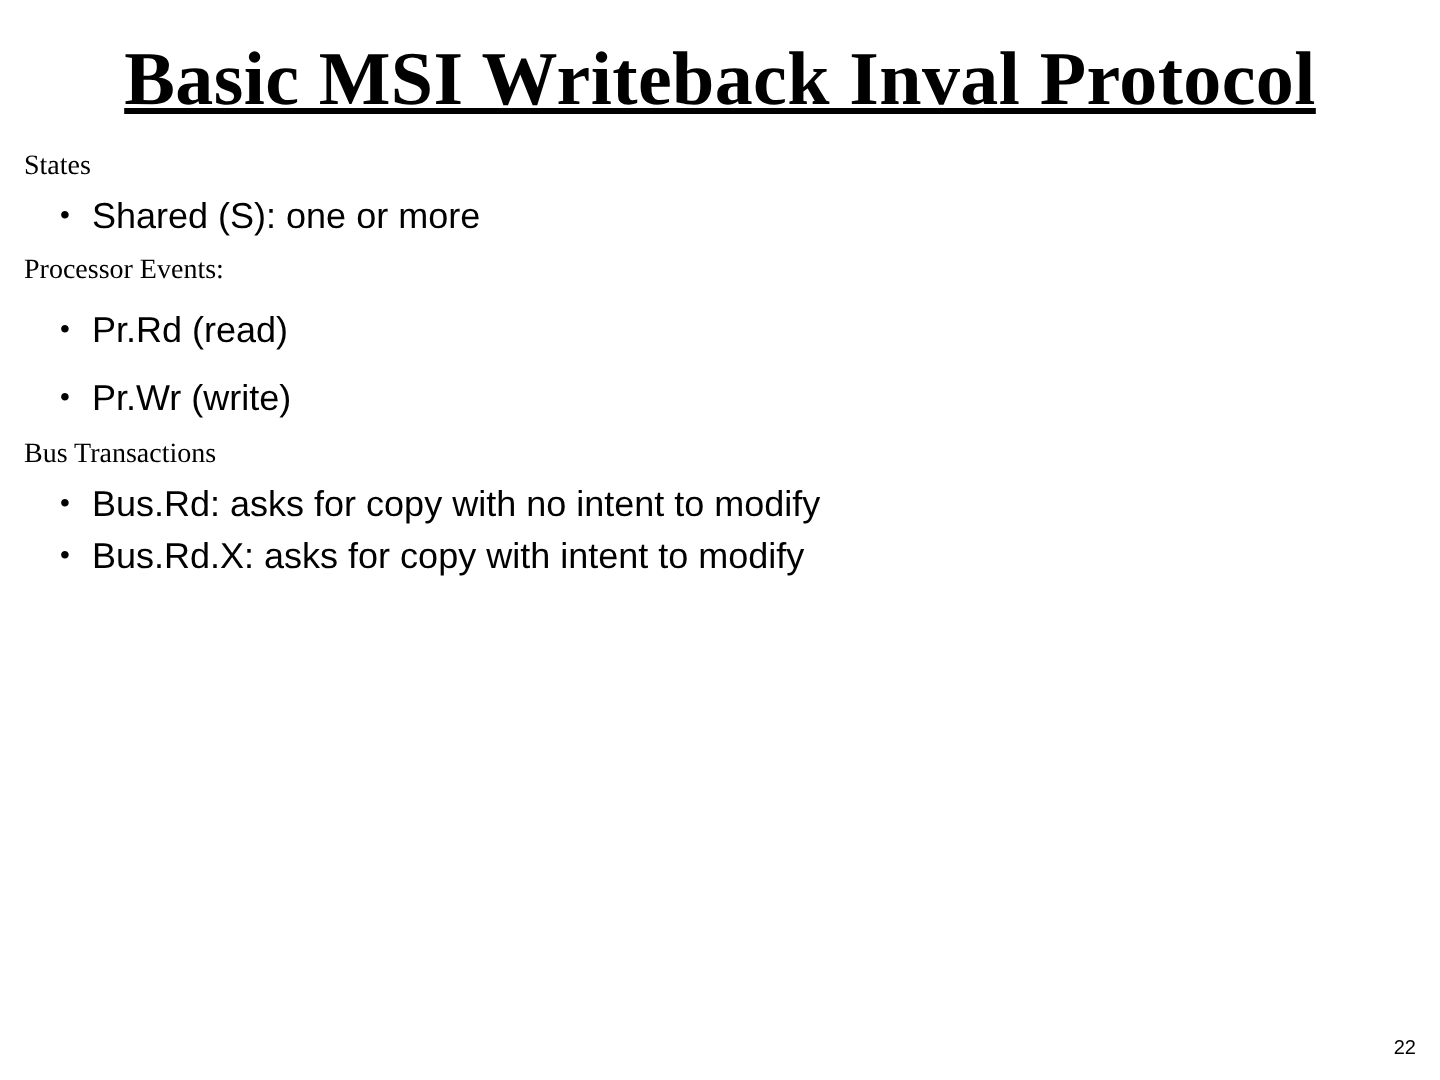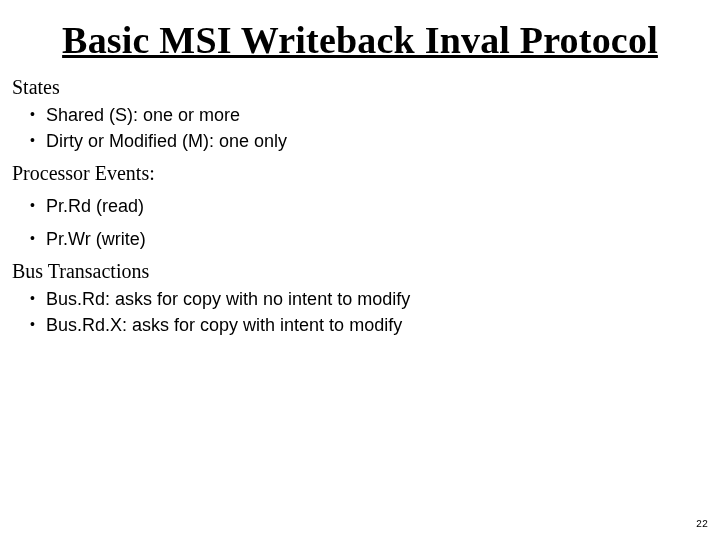--- a/index.html
+++ b/index.html
@@ -14,21 +14,21 @@
     }
     .title {
       font-size: 38px;
       font-weight: bold;
       text-decoration: underline;
       text-align: center;
       margin-bottom: 14px;
       letter-spacing: 0.2px;
     }
     .section-heading {
-      font-size: 20px;
+      font-size: 14px;
       margin-top: 6px;
       margin-bottom: 4px;
     }
     .bullet-list {
       list-style: none;
       padding-left: 34px;
     }
     .bullet-list li {
       position: relative;
       font-family: Arial, Helvetica, sans-serif;
@@ -44,36 +44,35 @@
       font-size: 14px;
       line-height: 1.6;
     }
     .bullet-list.spaced li {
       margin: 9px 0;
     }
     .page-num {
       position: absolute;
       right: 12px;
       bottom: 10px;
-      font-family: Liberation Mono, monospace;
+      font-family: Liberation Sans, sans-serif;
       font-size: 10px;
       color: #000;
     }
     .block { margin-bottom: 8px; }
   </style>
 </head>
 <body>
 
 <h1 class="title">Basic MSI Writeback Inval Protocol</h1>
 
 <div class="block">
   <div class="section-heading">States</div>
   <ul class="bullet-list">
     <li>Shared (S): one or more</li>
-    <li>Dirty or Modified (M): one only</li>
   </ul>
 </div>
 
 <div class="block">
   <div class="section-heading">Processor Events:</div>
   <ul class="bullet-list spaced">
     <li>Pr.Rd (read)</li>
     <li>Pr.Wr (write)</li>
   </ul>
 </div>

